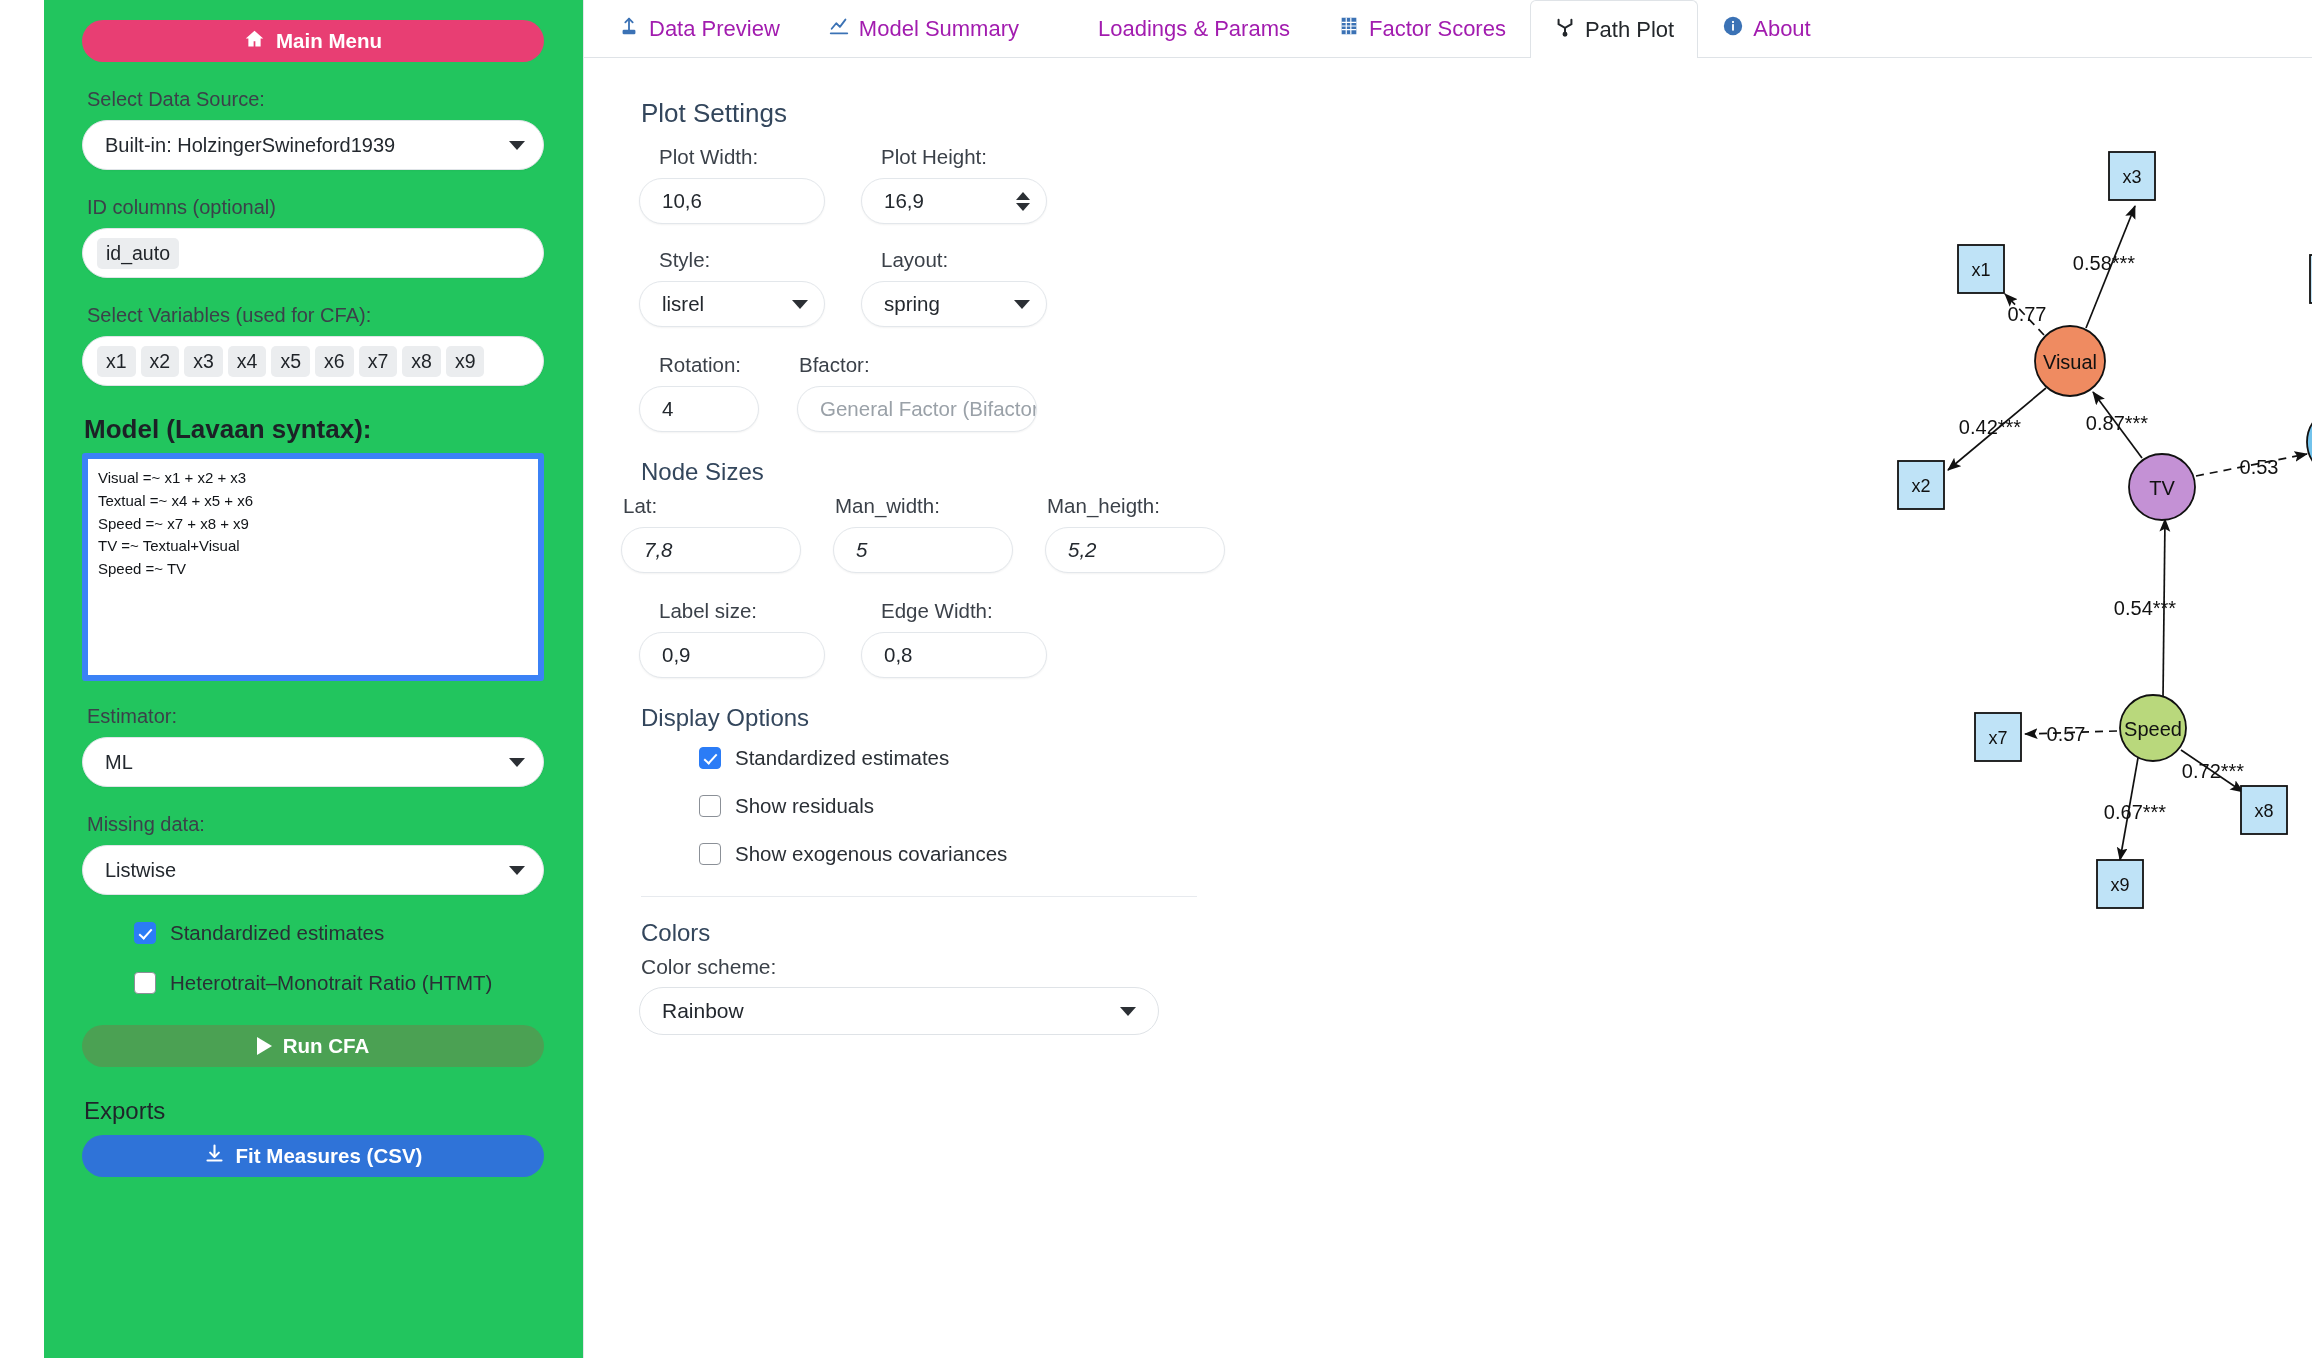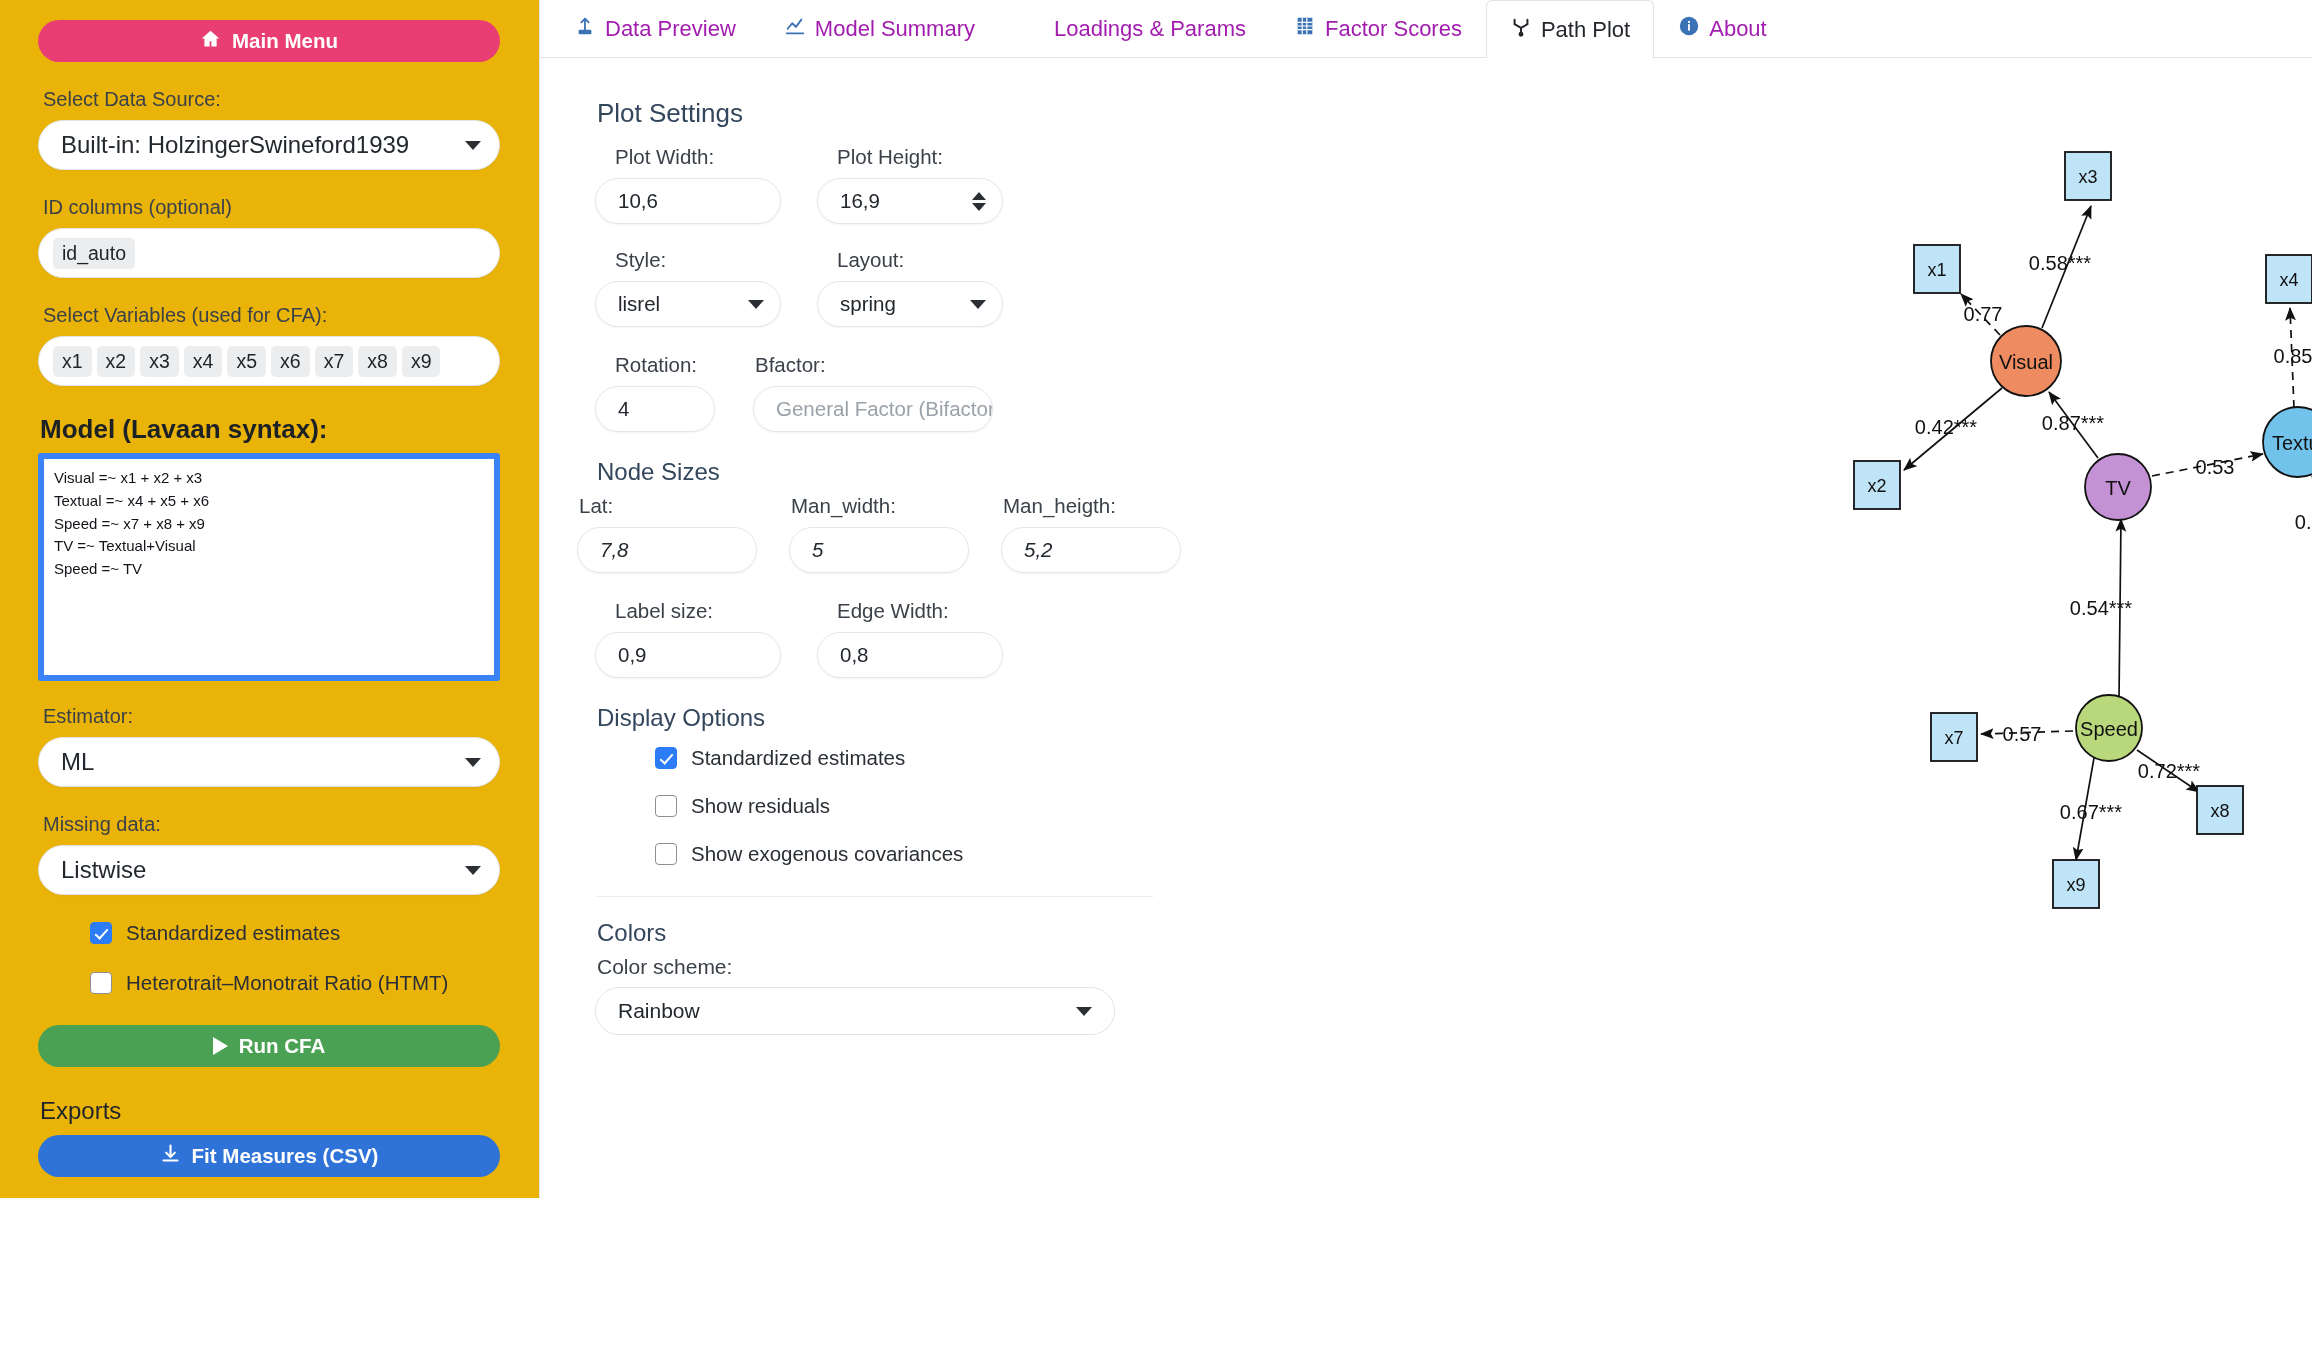--- a/index.html
+++ b/index.html
@@ -7,26 +7,27 @@
   body {
     width: 2312px; height: 1358px;
     font-family: "Liberation Sans", sans-serif;
     background: #ffffff;
     overflow: hidden;
   }
   #app { display: flex; width: 2312px; height: 1358px; }
 
   
   .sidebar {
-    width: 540px; height: 1198px;
-    background: #eab308;
+    width: 540px; height: 1358px;
+    background: #22c55e;
     border-right: 1px solid #e2e6ea;
     padding: 0 38px;
     position: relative;
     overflow: hidden;
+    margin-left: 44px;
   }
   .btn-main-menu {
     margin-top: 20px;
     width: 462px; height: 42px;
     background: #e83e73;
     color: #fff;
     border: none; border-radius: 21px;
     font-size: 20.5px; font-weight: bold;
     display: flex; align-items: center; justify-content: center; gap: 11px;
     cursor: pointer;
@@ -36,21 +37,21 @@
     margin: 26px 0 9px 5px;
   }
   .fld-label.tight { margin-top: 24px; }
   .select-box {
     width: 462px; height: 50px;
     background: #fff;
     border: 1px solid #e0e4e8;
     border-radius: 25px;
     display: flex; align-items: center;
     padding: 0 18px 0 22px;
-    font-size: 24px; color: #23282e;
+    font-size: 20px; color: #23282e;
     box-shadow: 0 1px 2px rgba(0,0,0,.04);
     cursor: pointer;
     position: relative;
   }
   .select-box .val { flex: 1; white-space: nowrap; overflow: hidden; }
   .caret {
     width: 0; height: 0;
     border-left: 8px solid transparent;
     border-right: 8px solid transparent;
     border-top: 9px solid #2b2f34;

